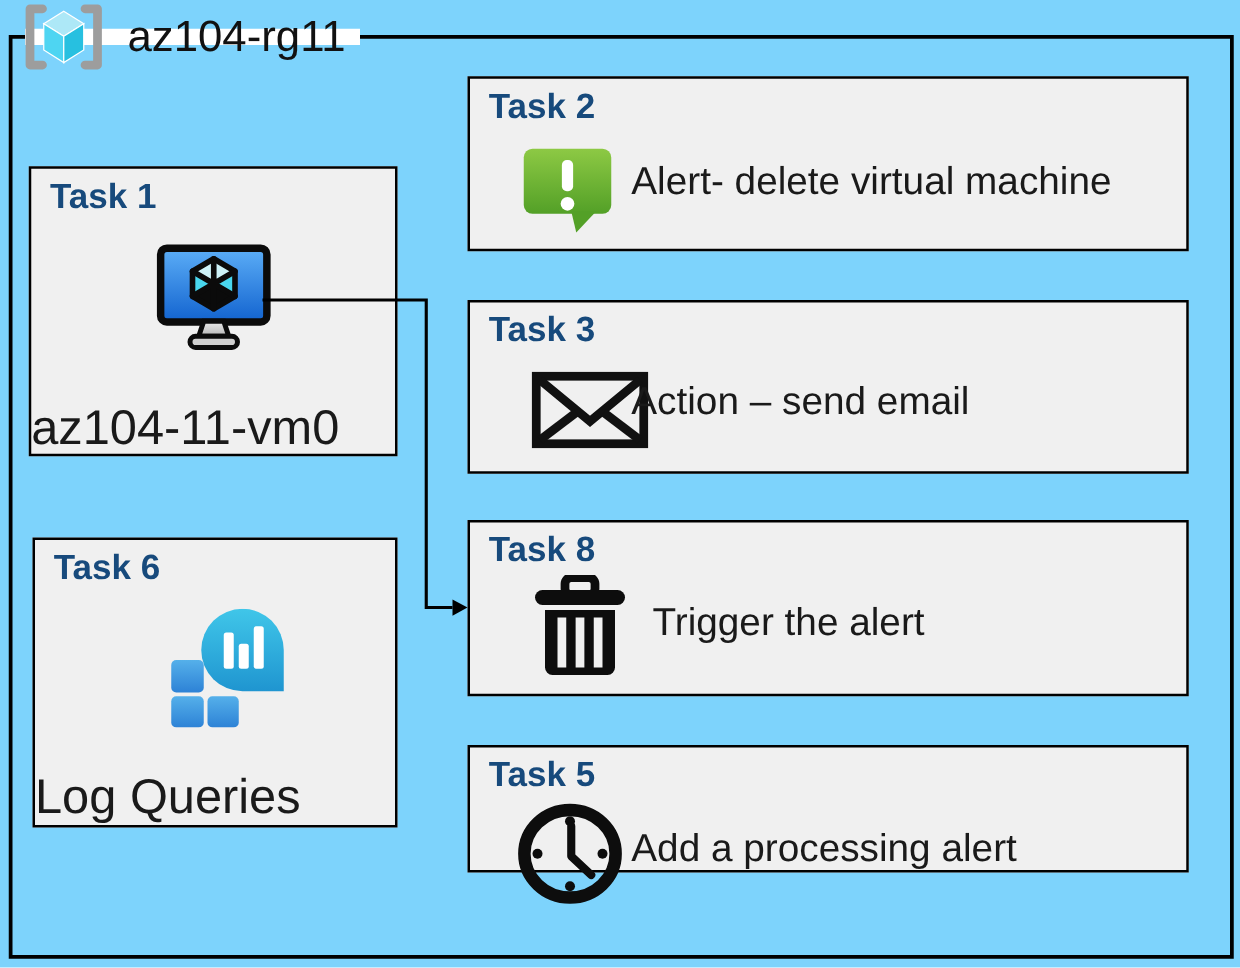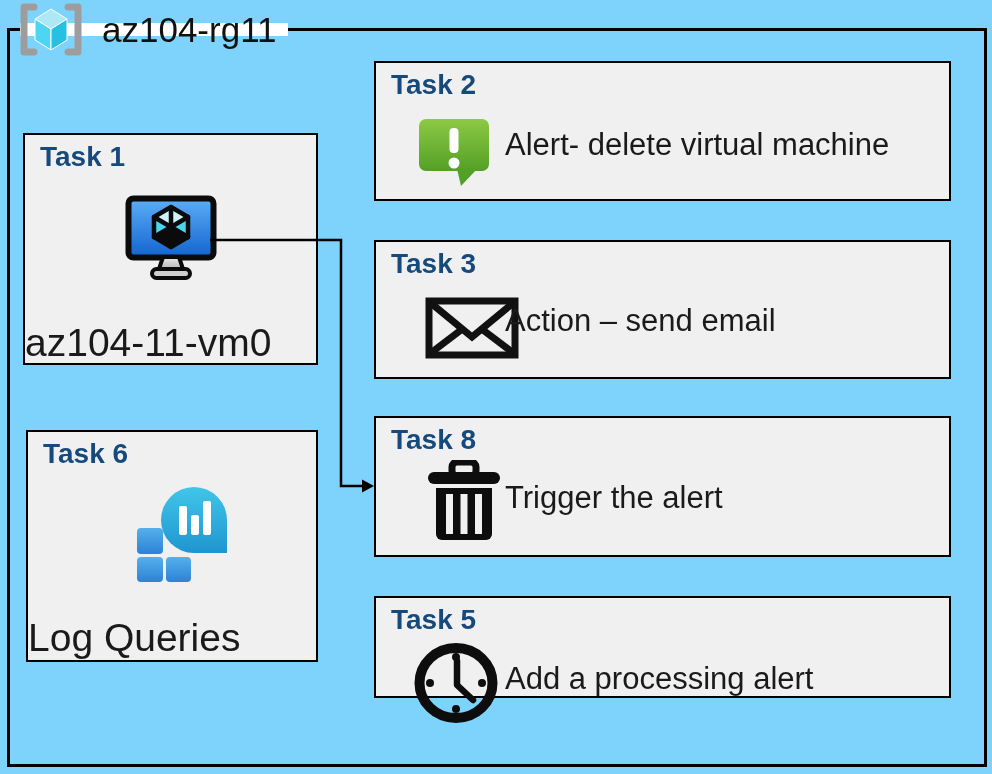--- a/index.html
+++ b/index.html
@@ -138,21 +138,21 @@
   <div class="task-box t4">
     <div class="task-title">Task 8</div>
     <svg class="icon" style="left:50px;top:42px;width:76px;height:82px;" viewBox="0 0 76 82">
       <rect x="26" y="2" width="24" height="14" rx="5" fill="none" stroke="#0d0d0d" stroke-width="7"></rect>
       <rect x="2" y="12" width="72" height="12" rx="6" fill="#0d0d0d"></rect>
       <path d="M10 28 H66 V74 A6 6 0 0 1 60 80 H16 A6 6 0 0 1 10 74 Z" fill="#0d0d0d"></path>
       <rect x="20" y="34" width="7" height="40" fill="#f0f0f0"></rect>
       <rect x="34.5" y="34" width="7" height="40" fill="#f0f0f0"></rect>
       <rect x="49" y="34" width="7" height="40" fill="#f0f0f0"></rect>
     </svg>
-    <div class="task-label" style="left:129px;top:62px;">Trigger the alert</div>
+    <div class="task-label" style="left:146px;top:62px;">Trigger the alert</div>
   </div>
 
   <div class="task-box t5">
     <div class="task-title">Task 5</div>
     <svg class="icon" style="left:38px;top:44px;width:84px;height:82px;" viewBox="0 0 84 82">
       <ellipse cx="42" cy="41" rx="36.5" ry="35" fill="none" stroke="#0d0d0d" stroke-width="10"></ellipse>
       <circle cx="42" cy="15" r="4" fill="#0d0d0d"></circle>
       <circle cx="68" cy="41" r="4" fill="#0d0d0d"></circle>
       <circle cx="42" cy="67" r="4" fill="#0d0d0d"></circle>
       <circle cx="16" cy="41" r="4" fill="#0d0d0d"></circle>

